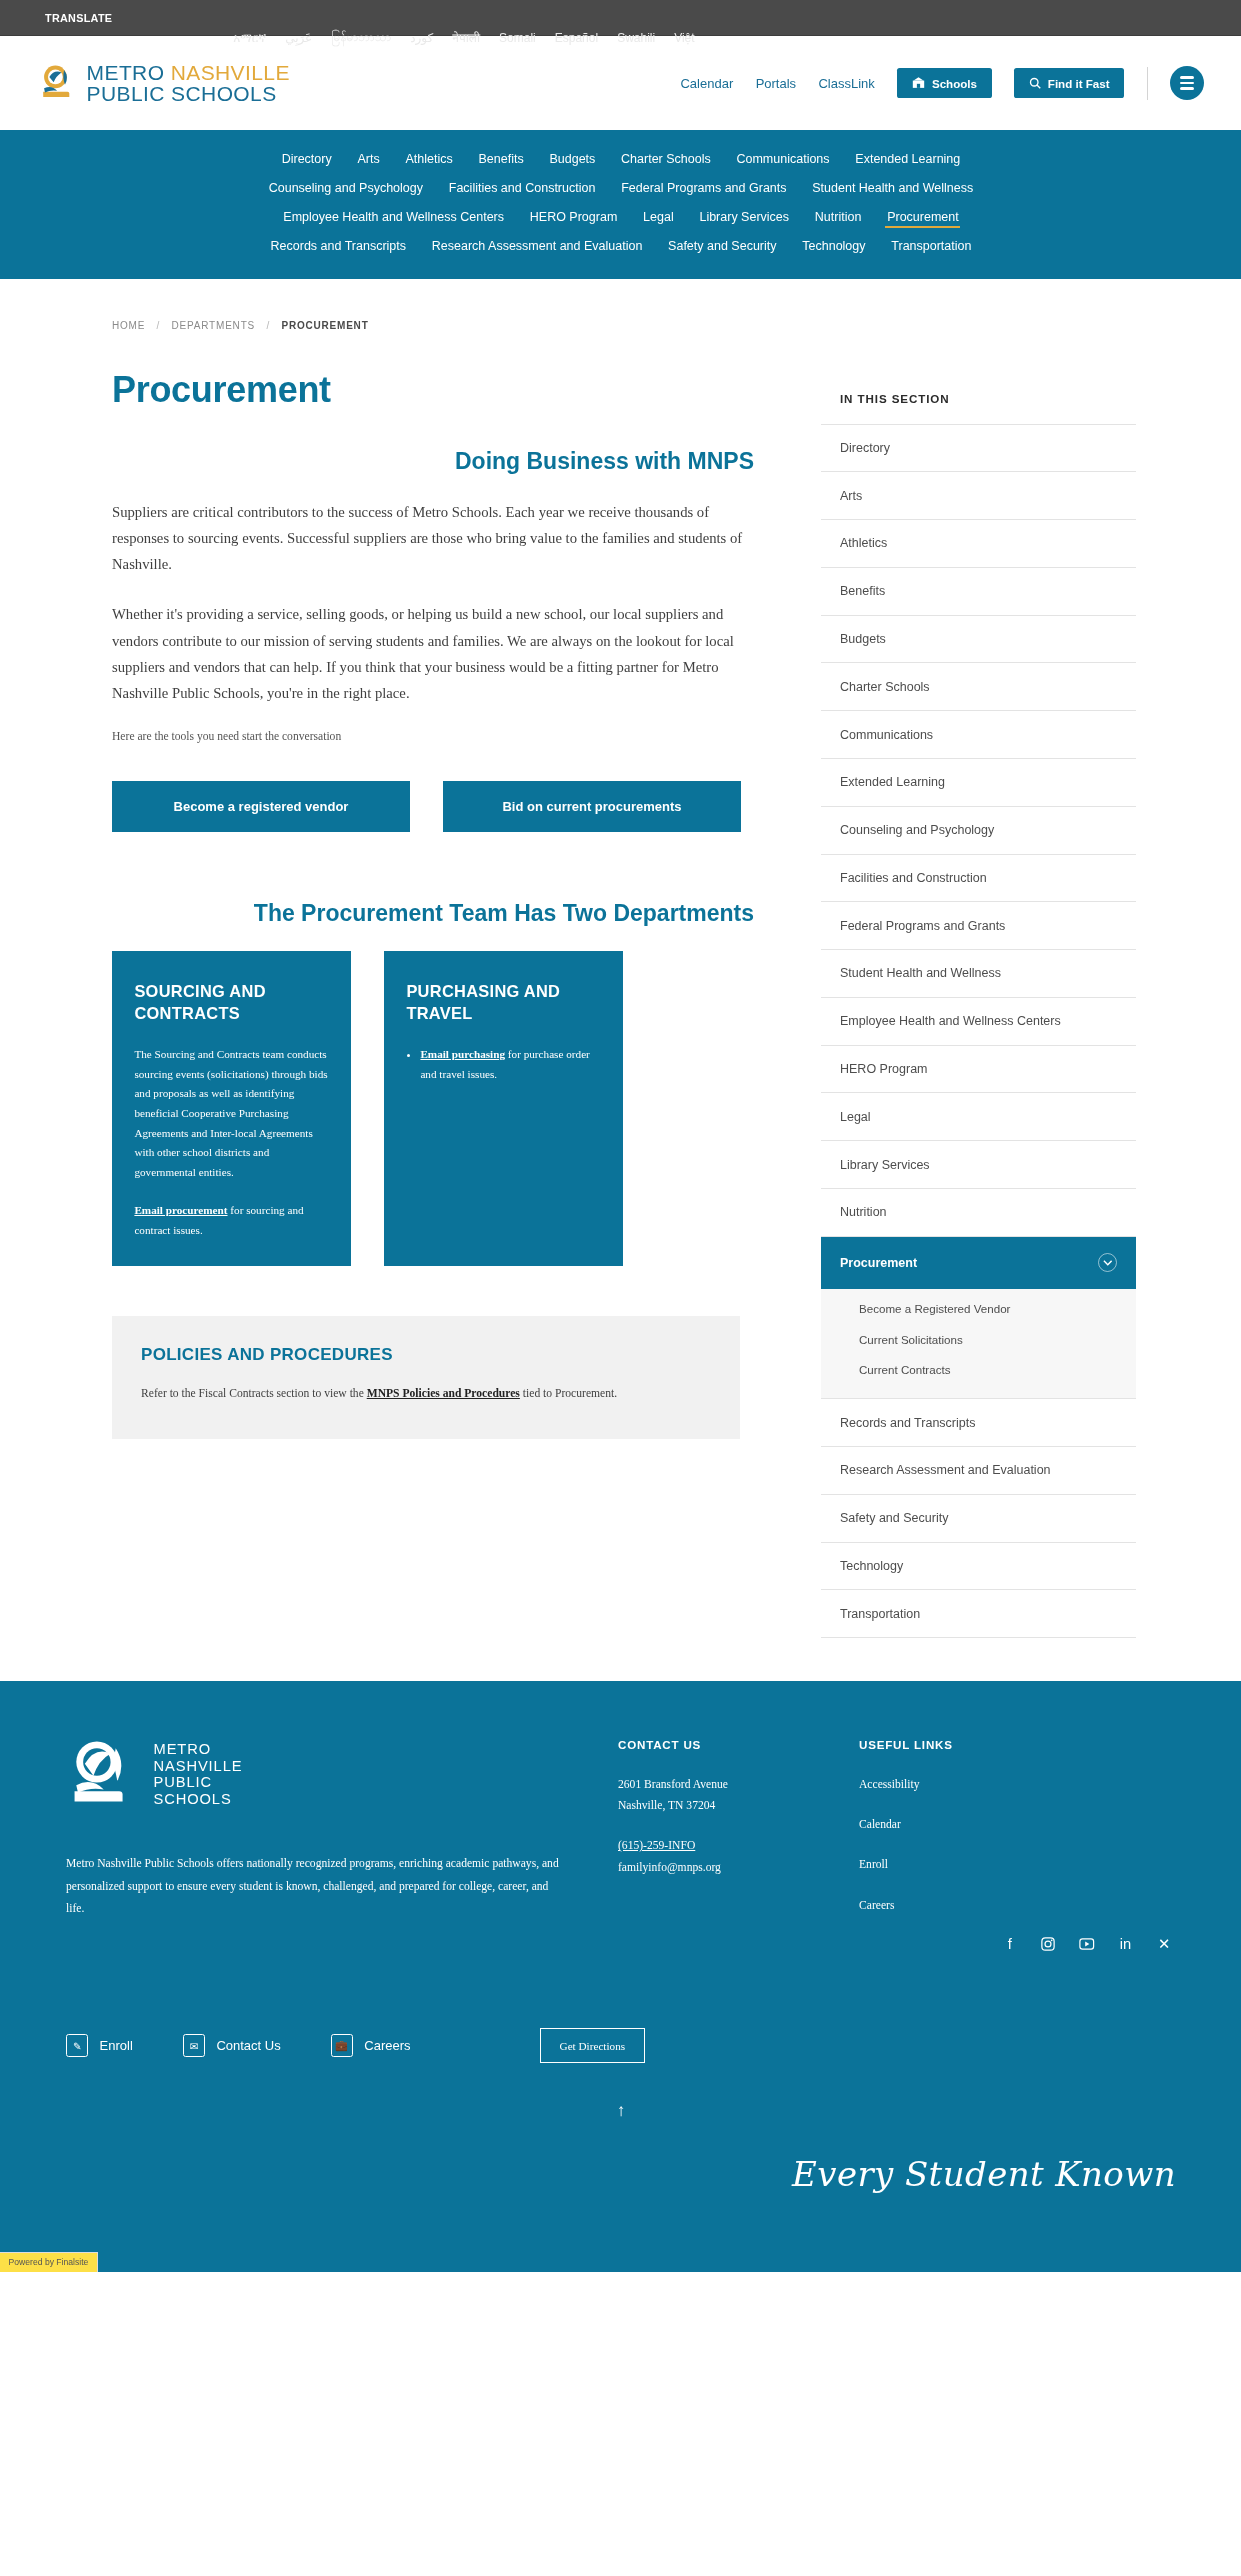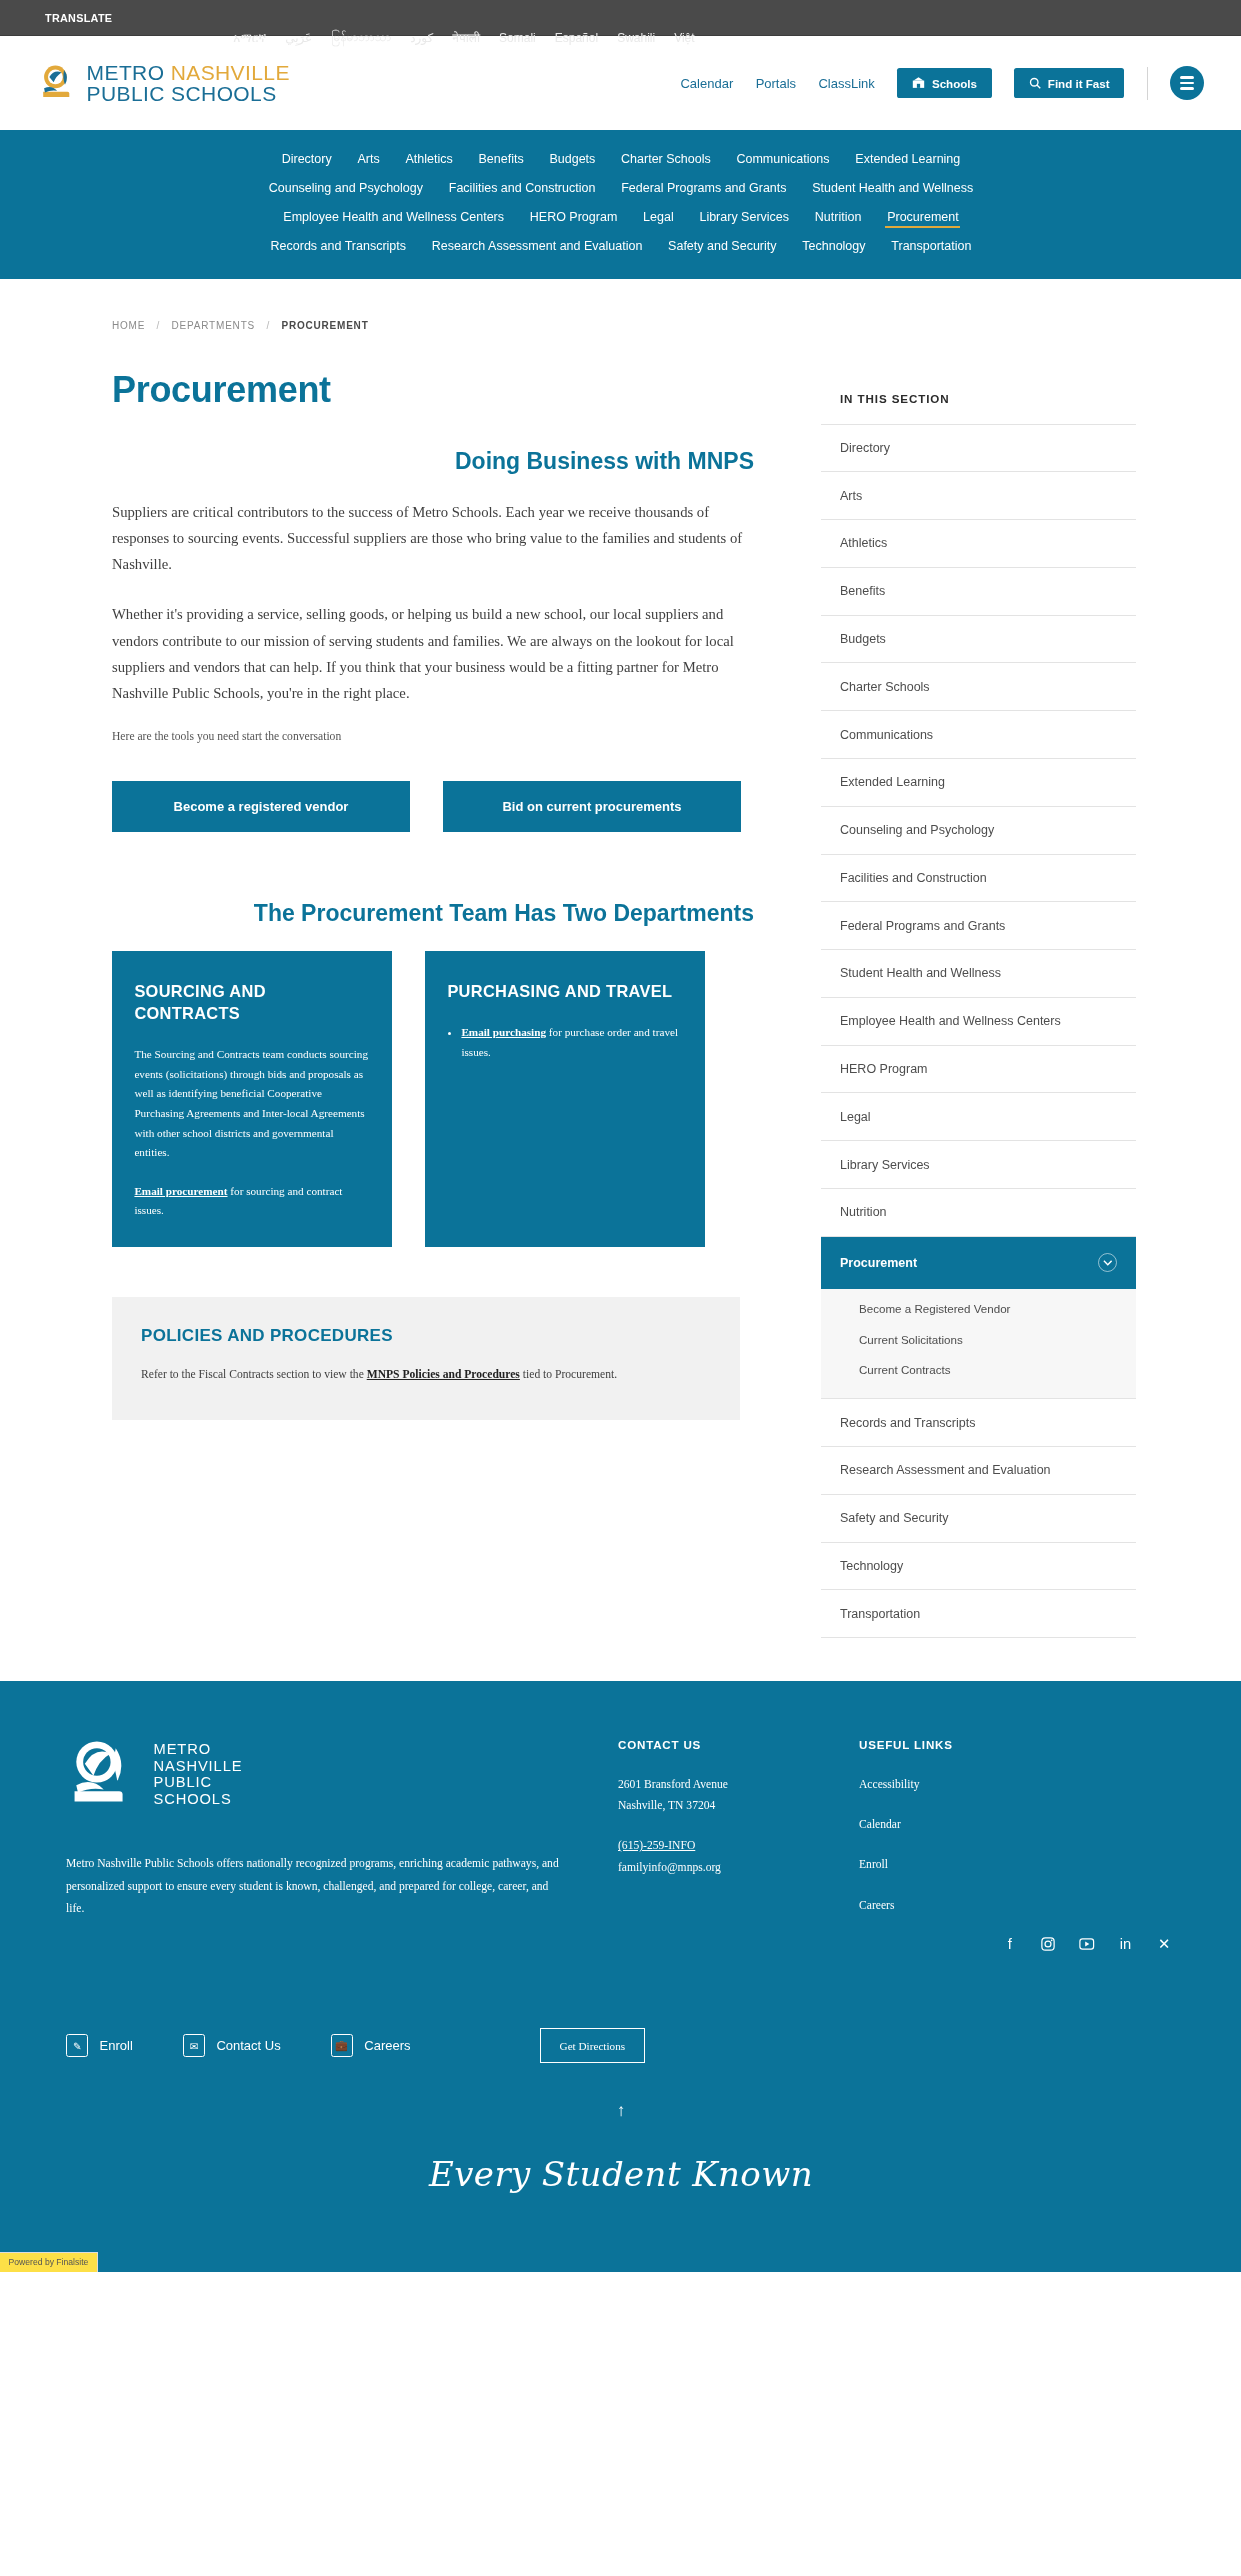--- a/index.html
+++ b/index.html
@@ -177,21 +177,21 @@
     border: none;
     cursor: pointer;
     font-family: inherit;
   }
 
   .teams-heading { margin-top: 67px; }
   .cards-row { display: flex; gap: 33px; margin-top: 10.3px; }
   .team-card {
     background: #0b7399;
     color: #fff;
-    width: 280px;
+    width: 239px;
     padding: 29px 22.4px 26px;
   }
   .team-card h3 {
     font-size: 16.4px;
     font-weight: 700;
     letter-spacing: 0.3px;
     line-height: 1.35;
     margin-bottom: 21px;
     text-transform: uppercase;
   }
@@ -332,21 +332,21 @@
   .footer-socials-row { display:flex; justify-content:flex-end; padding-right: 3.4px;}
 
   .to-top {
     text-align: center;
     padding: 38px 0 8.6px;
     font-size: 17px;
     color: #fff;
     cursor: pointer;
   }
   .tagline {
-    text-align: center;
+    text-align: right;
     font-size: 34px;
     font-family: "DejaVu Serif", serif;
     font-style: italic;
     padding: 24px 0 52px;
     letter-spacing: 0.4px;
   }
   .finalsite {
     position: absolute;
     left: 0;
     bottom: 0;

